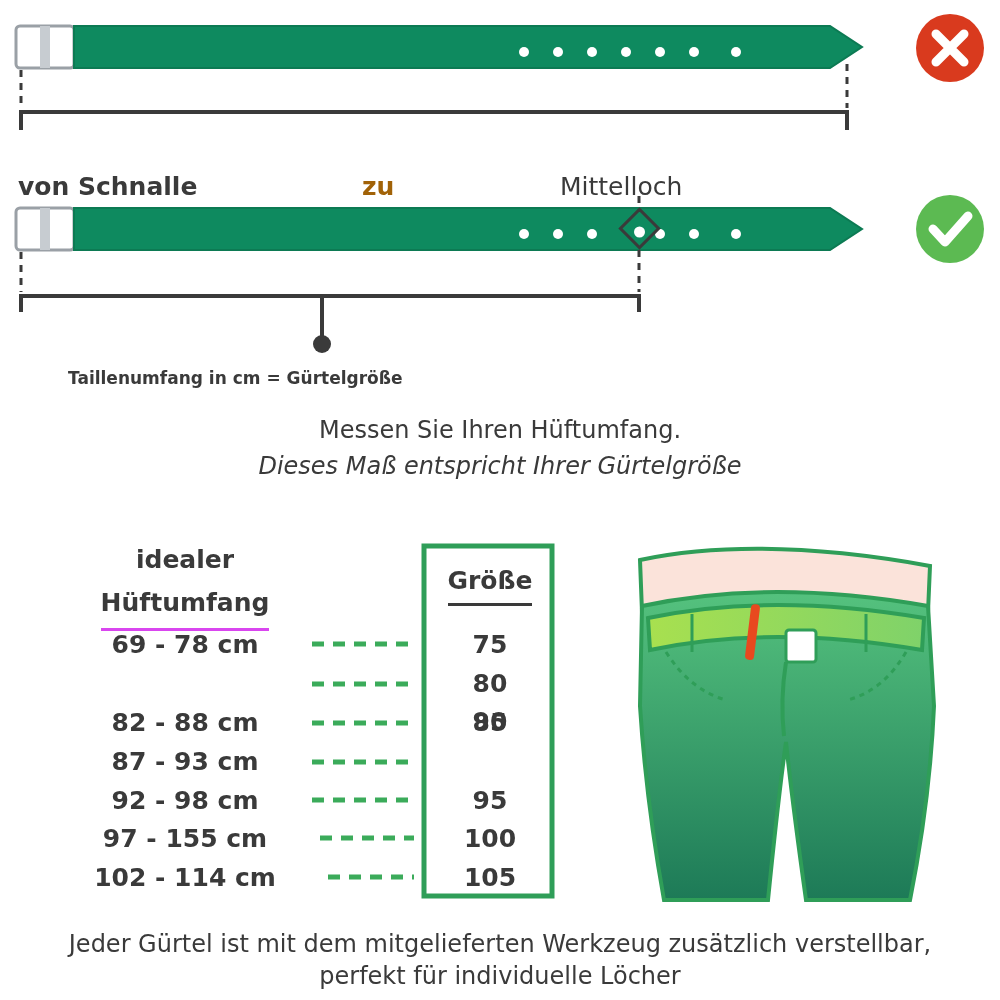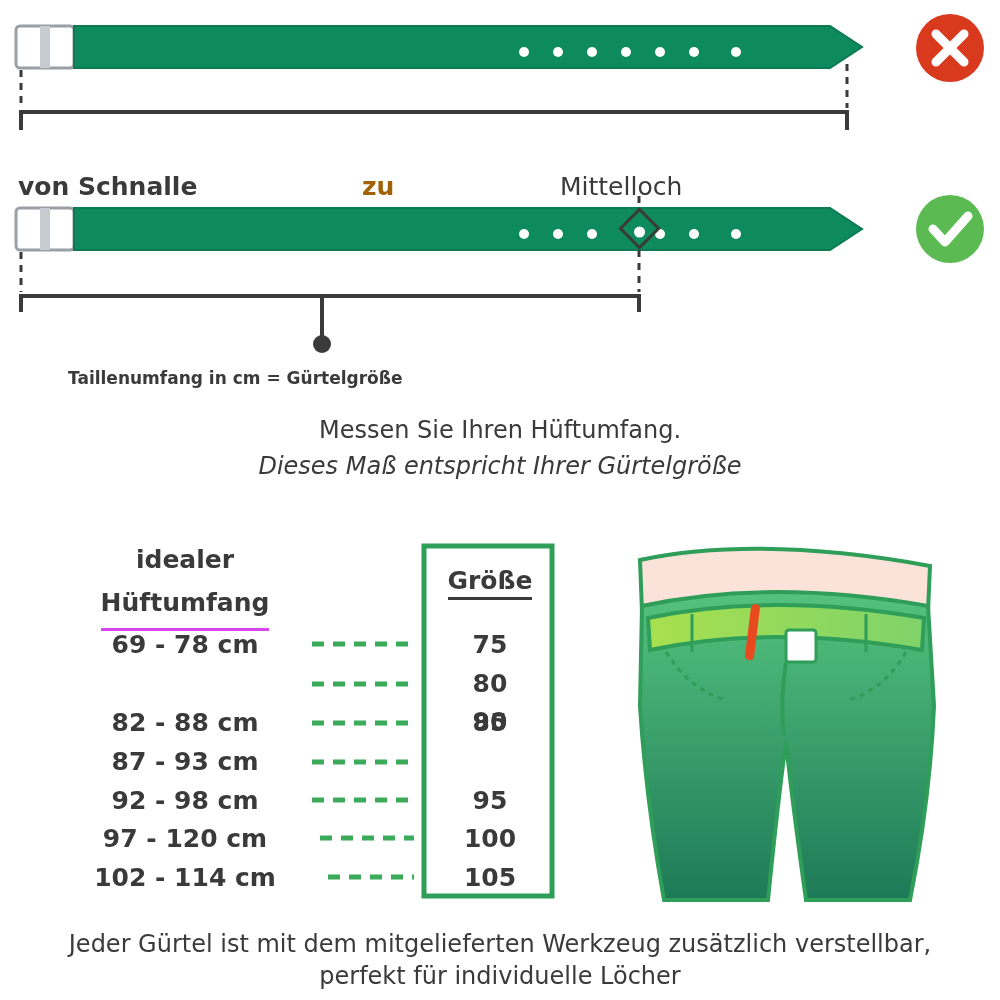--- a/index.html
+++ b/index.html
@@ -73,21 +73,21 @@
     top: 566px;
     width: 120px;
     text-align: center;
     font-size: 25px;
     font-weight: bold;
     color: #3a3a3a;
   }
   .size-head span {
     display: inline-block;
     border-bottom: 3px solid #3a3a3a;
-    padding-bottom: 2px;
+    padding-bottom: 8px;
   }
   .row-left {
     position: absolute;
     left: 60px;
     width: 250px;
     text-align: center;
     font-size: 25px;
     font-weight: bold;
     color: #3a3a3a;
   }
@@ -236,21 +236,21 @@
   </div>
 
   <div class="size-head">
     <span>Größe</span>
   </div>
 
   <div class="row-left" style="top:630px">69 - 78 cm</div>
   <div class="row-left" style="top:708px">82 - 88 cm</div>
   <div class="row-left" style="top:747px">87 - 93 cm</div>
   <div class="row-left" style="top:786px">92 - 98 cm</div>
-  <div class="row-left" style="top:824px">97 - 120 cm</div>
+  <div class="row-left" style="top:824px">97 - 155 cm</div>
   <div class="row-left" style="top:863px">102 - 114 cm</div>
 
   <div class="row-right" style="top:630px">75</div>
   <div class="row-right" style="top:669px">80</div>
   <div class="row-right" style="top:708px">85</div>
   <div class="row-right" style="top:707px">90</div>
   <div class="row-right" style="top:786px">95</div>
   <div class="row-right" style="top:824px">100</div>
   <div class="row-right" style="top:863px">105</div>
 

